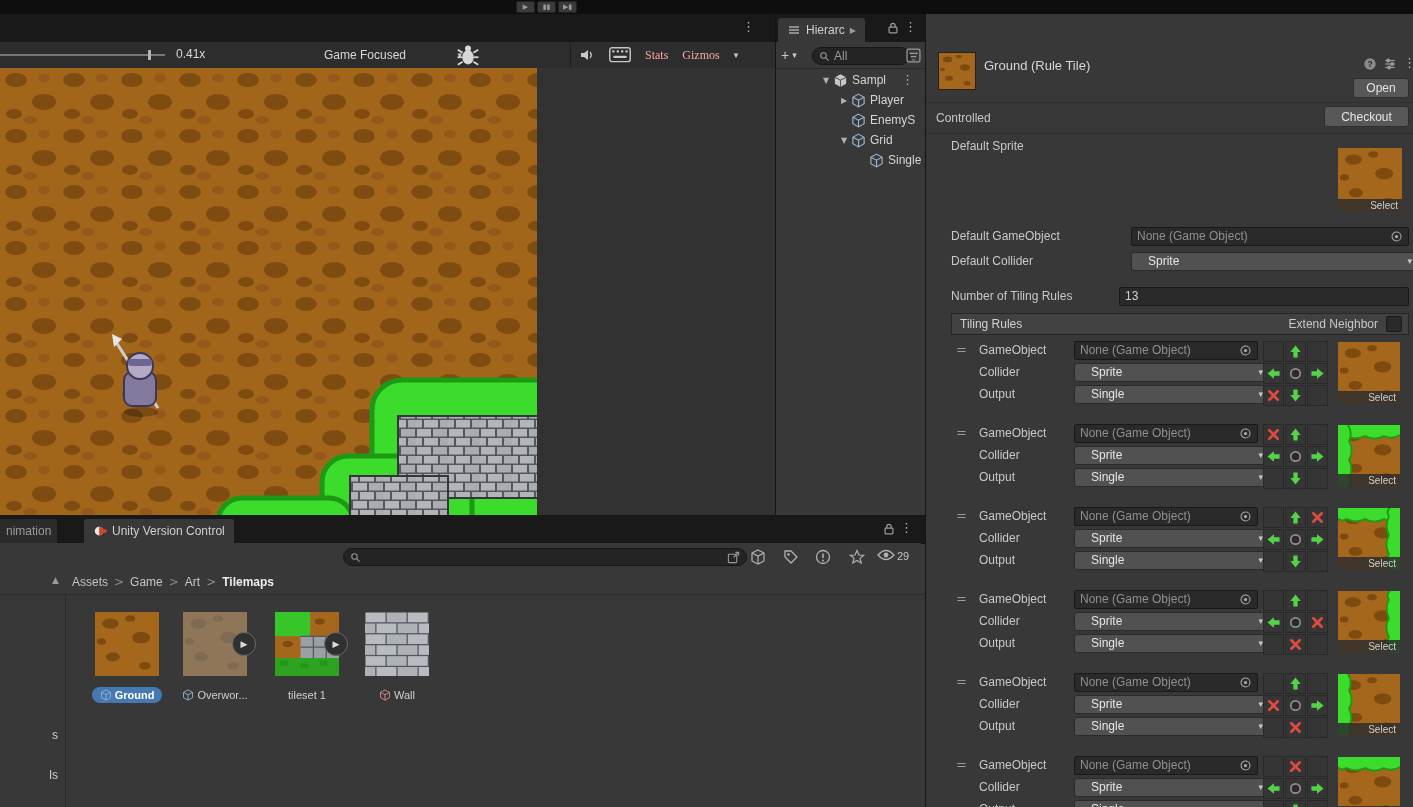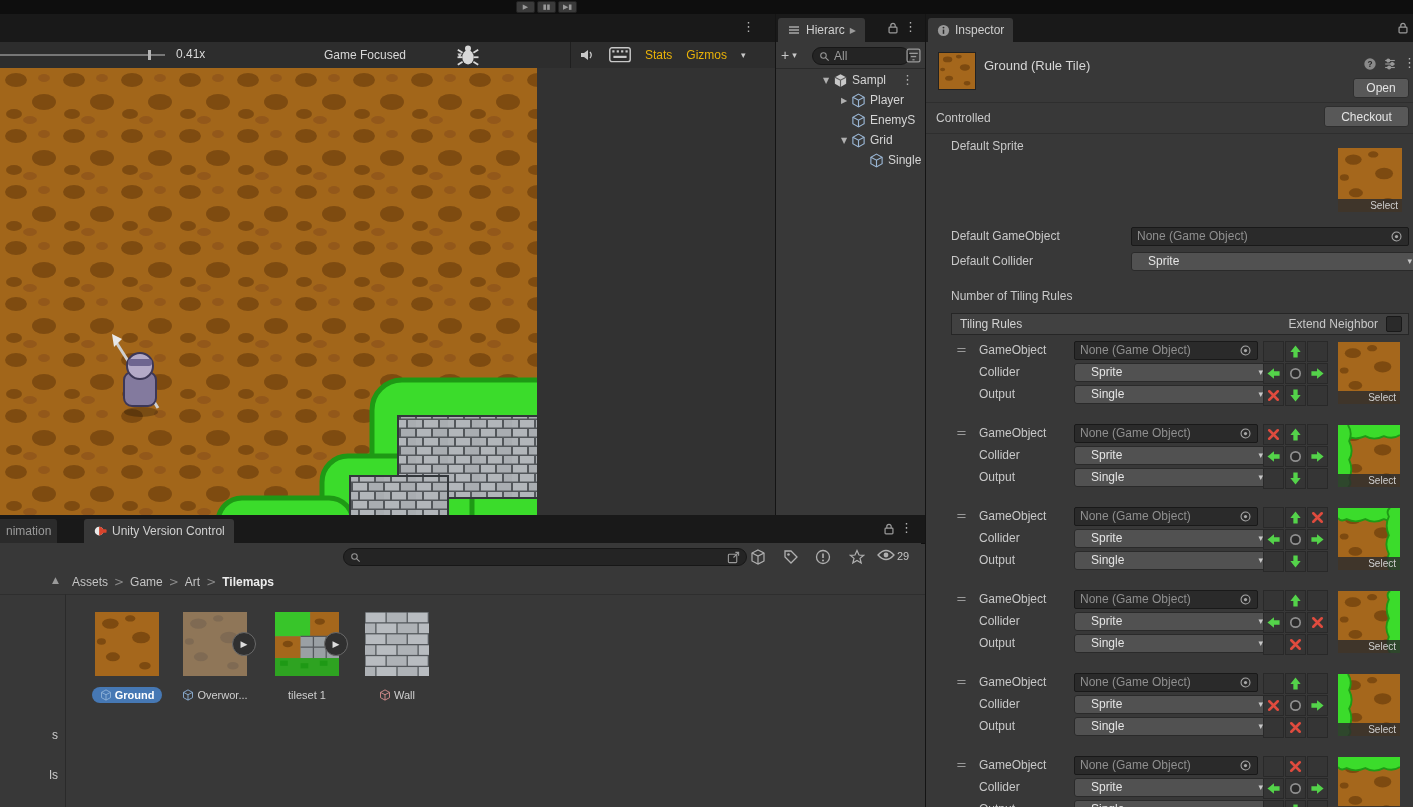--- a/index.html
+++ b/index.html
@@ -28,21 +28,21 @@
   #scene-toolbar{position:absolute;left:0;top:28px;width:775px;height:26px;background:#2d2d2d;border-bottom:1px solid #1c1c1c;}
   #zoom-slider{position:absolute;left:0;top:12px;width:165px;height:2px;background:#777;}
   #zoom-slider .slider-handle{position:absolute;left:148px;top:-4px;width:3px;height:10px;background:#b5b5b5;}
   #zoom-level{position:absolute;left:176px;top:5px;color:#d8d8d8;}
   #play-focused-dropdown{position:absolute;left:318px;top:3px;width:138px;height:20px;display:flex;align-items:center;
        justify-content:space-between;padding:0 6px;color:#d8d8d8;}
   .dd{font-size:9px;color:#c8c8c8;}
   .iconbtn{background:none;border:none;padding:0;cursor:default;display:inline-flex;align-items:center;justify-content:center;}
   #bug-btn{position:absolute;left:456px;top:4px;width:24px;height:18px;}
   #tool-right{position:absolute;left:570px;top:0;height:26px;display:flex;align-items:center;gap:14px;padding-left:8px;border-left:1px solid #1f1f1f;}
-  .txtbtn{background:none;border:none;color:#eab308;font-size:12px;padding:0;cursor:default;font-family:Liberation Sans, sans-serif;}
+  .txtbtn{background:none;border:none;color:#fca5a5;font-size:12px;padding:0;cursor:default;font-family:Liberation Serif, serif;}
   #scene-view{position:absolute;left:0;top:54px;width:775px;height:447px;background:#323232;overflow:hidden;}
 
   
   #hierarchy-panel{left:775px;top:14px;width:150px;height:501px;border-left:1px solid #141414;overflow:hidden;}
   #hier-toolbar{position:absolute;top:28px;left:0;right:0;height:26px;background:#383838;border-bottom:1px solid #2a2a2a;}
   #hier-plus{position:absolute;left:5px;top:4px;height:18px;display:flex;align-items:center;gap:3px;color:#c8c8c8;font-size:14px;}
   .searchbox{position:absolute;background:#242424;border:1px solid #171717;border-radius:9px;display:flex;align-items:center;gap:4px;padding:0 6px;color:#9a9a9a;}
   #hier-search{left:36px;top:5px;width:84px;height:16px;}
   #hier-filter{position:absolute;right:5px;top:6px;width:15px;height:15px;}
   #hierarchy-tree{position:absolute;top:56px;left:0;right:0;}
@@ -316,38 +316,20 @@
               <path d="M8 1.2 L14 4.5 V11.5 L8 14.8 L2 11.5 V4.5 Z" fill="none" stroke="#9ab6d4" stroke-width="1.2"></path>
               <path d="M2 4.5 L8 7.6 L14 4.5 M8 7.6 V14.8" fill="none" stroke="#9ab6d4" stroke-width="1.2"></path>
             </svg>
           </span>
           <span>Single</span>
         </div>
       </div>
   </div>
 
   <div id="inspector-panel" class="panel">
-    <div class="tabwell">
-      <div class="tab" style="left:2px">
-        <span style="width:13px;height:13px">
-            <svg viewBox="0 0 14 14">
-              <circle cx="7" cy="7" r="6" fill="#9a9a9a"></circle>
-              <rect x="6.2" y="6" width="1.6" height="4.6" fill="#2b2b2b"></rect>
-              <circle cx="7" cy="3.9" r="1" fill="#2b2b2b"></circle>
-            </svg>
-          </span>
-        <span>Inspector</span>
-      </div>
-      <span class="tw-icon" style="right:4px">
-          <svg viewBox="0 0 16 16">
-            <rect x="3.5" y="7" width="9" height="6.5" rx="1" fill="none" stroke="#9a9a9a" stroke-width="1.4"></rect>
-            <path d="M5.5 7 V5.2 a2.5 2.5 0 0 1 5 0 V7" fill="none" stroke="#9a9a9a" stroke-width="1.4"></path>
-          </svg>
-        </span>
-    </div>
     <div id="ins-content">
       <div class="abs" id="ins-thumb">
           <svg viewBox="0 0 100 100" preserveAspectRatio="none">
             <rect width="100" height="100" fill="#a5671c"></rect>
             <g fill="#7d4a10">
               <ellipse cx="24" cy="18" rx="13" ry="8"></ellipse>
               <ellipse cx="72" cy="40" rx="14" ry="9"></ellipse>
               <ellipse cx="28" cy="70" rx="11" ry="7"></ellipse>
               <ellipse cx="78" cy="84" rx="9" ry="6"></ellipse>
               <ellipse cx="55" cy="10" rx="8" ry="5"></ellipse>
@@ -407,20 +389,23 @@
           </span>
       </div>
 
       <div class="ins-label" style="left:25px;top:210px">Default Collider</div>
       <div class="abs dropdown" style="left:205px;top:210px;width:264px">
         <span>Sprite</span>
         <span class="dd glyph">▾</span>
       </div>
 
       <div class="ins-label" style="left:25px;top:245px">Number of Tiling Rules</div>
+      <div class="abs field" style="left:193px;top:245px;width:278px">
+        <span>13</span>
+      </div>
 
       <div class="abs" id="tiling-header">
         <span style="margin-left:8px">Tiling Rules</span>
         <span class="spacer"></span>
         <span style="color:#c8c8c8">Extend Neighbor</span>
         <span class="checkbox" style="margin:0 6px 0 8px"></span>
       </div>
 
       <div id="rules-wrap">
           <div class="rule" style="top: 0px;">

